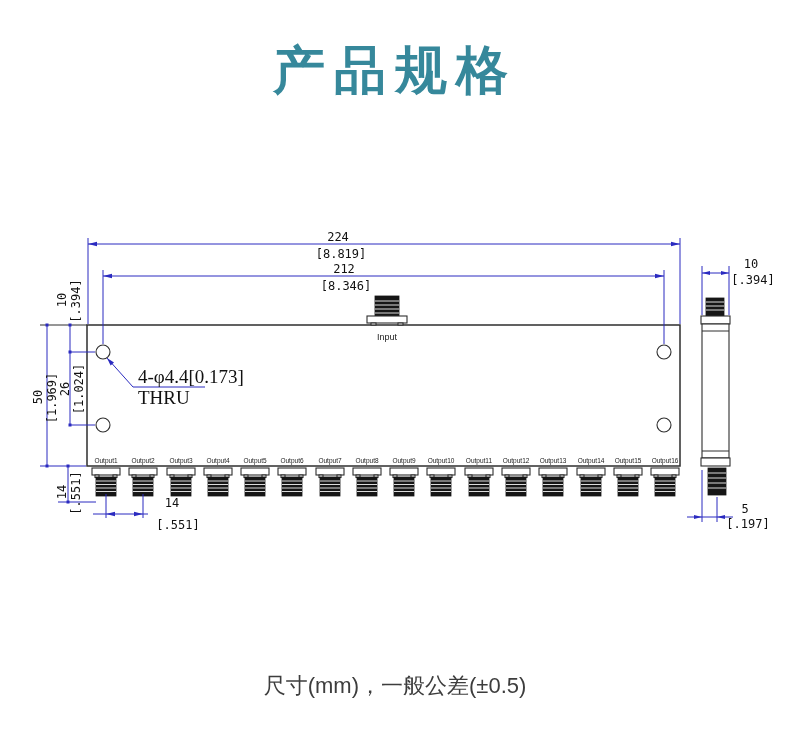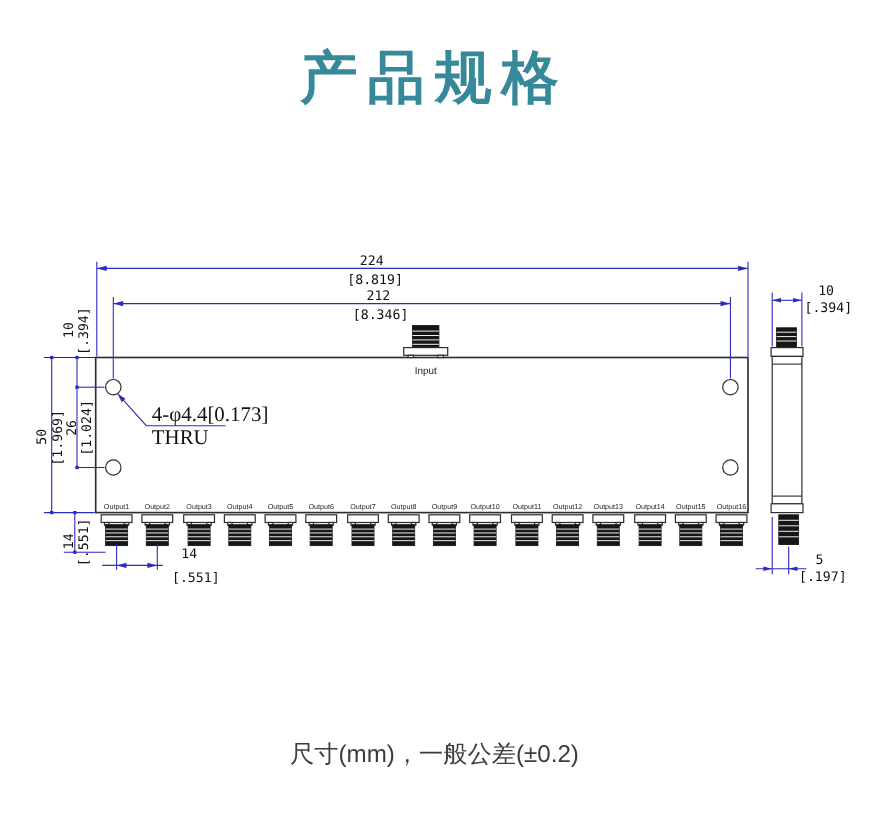--- a/index.html
+++ b/index.html
@@ -194,15 +194,15 @@
       <text class="dimtxt mid" x="751" y="268">10</text>
       <text class="dimtxt mid" x="753" y="284">[.394]</text>
       <text class="dimtxt mid" x="745" y="513">5</text>
       <text class="dimtxt mid" x="748" y="528">[.197]</text>
 
       <text class="notetxt" x="138" y="383">4-φ4.4[0.173]</text>
       <text class="notetxt" x="138" y="404">THRU</text>
     </g>
   </svg>
 
-  <div class="footer">尺寸(mm)，一般公差(±0.2)</div>
+  <div class="footer">尺寸(mm)，一般公差(±0.5)</div>
 
 </div>
 
 </body></html>

